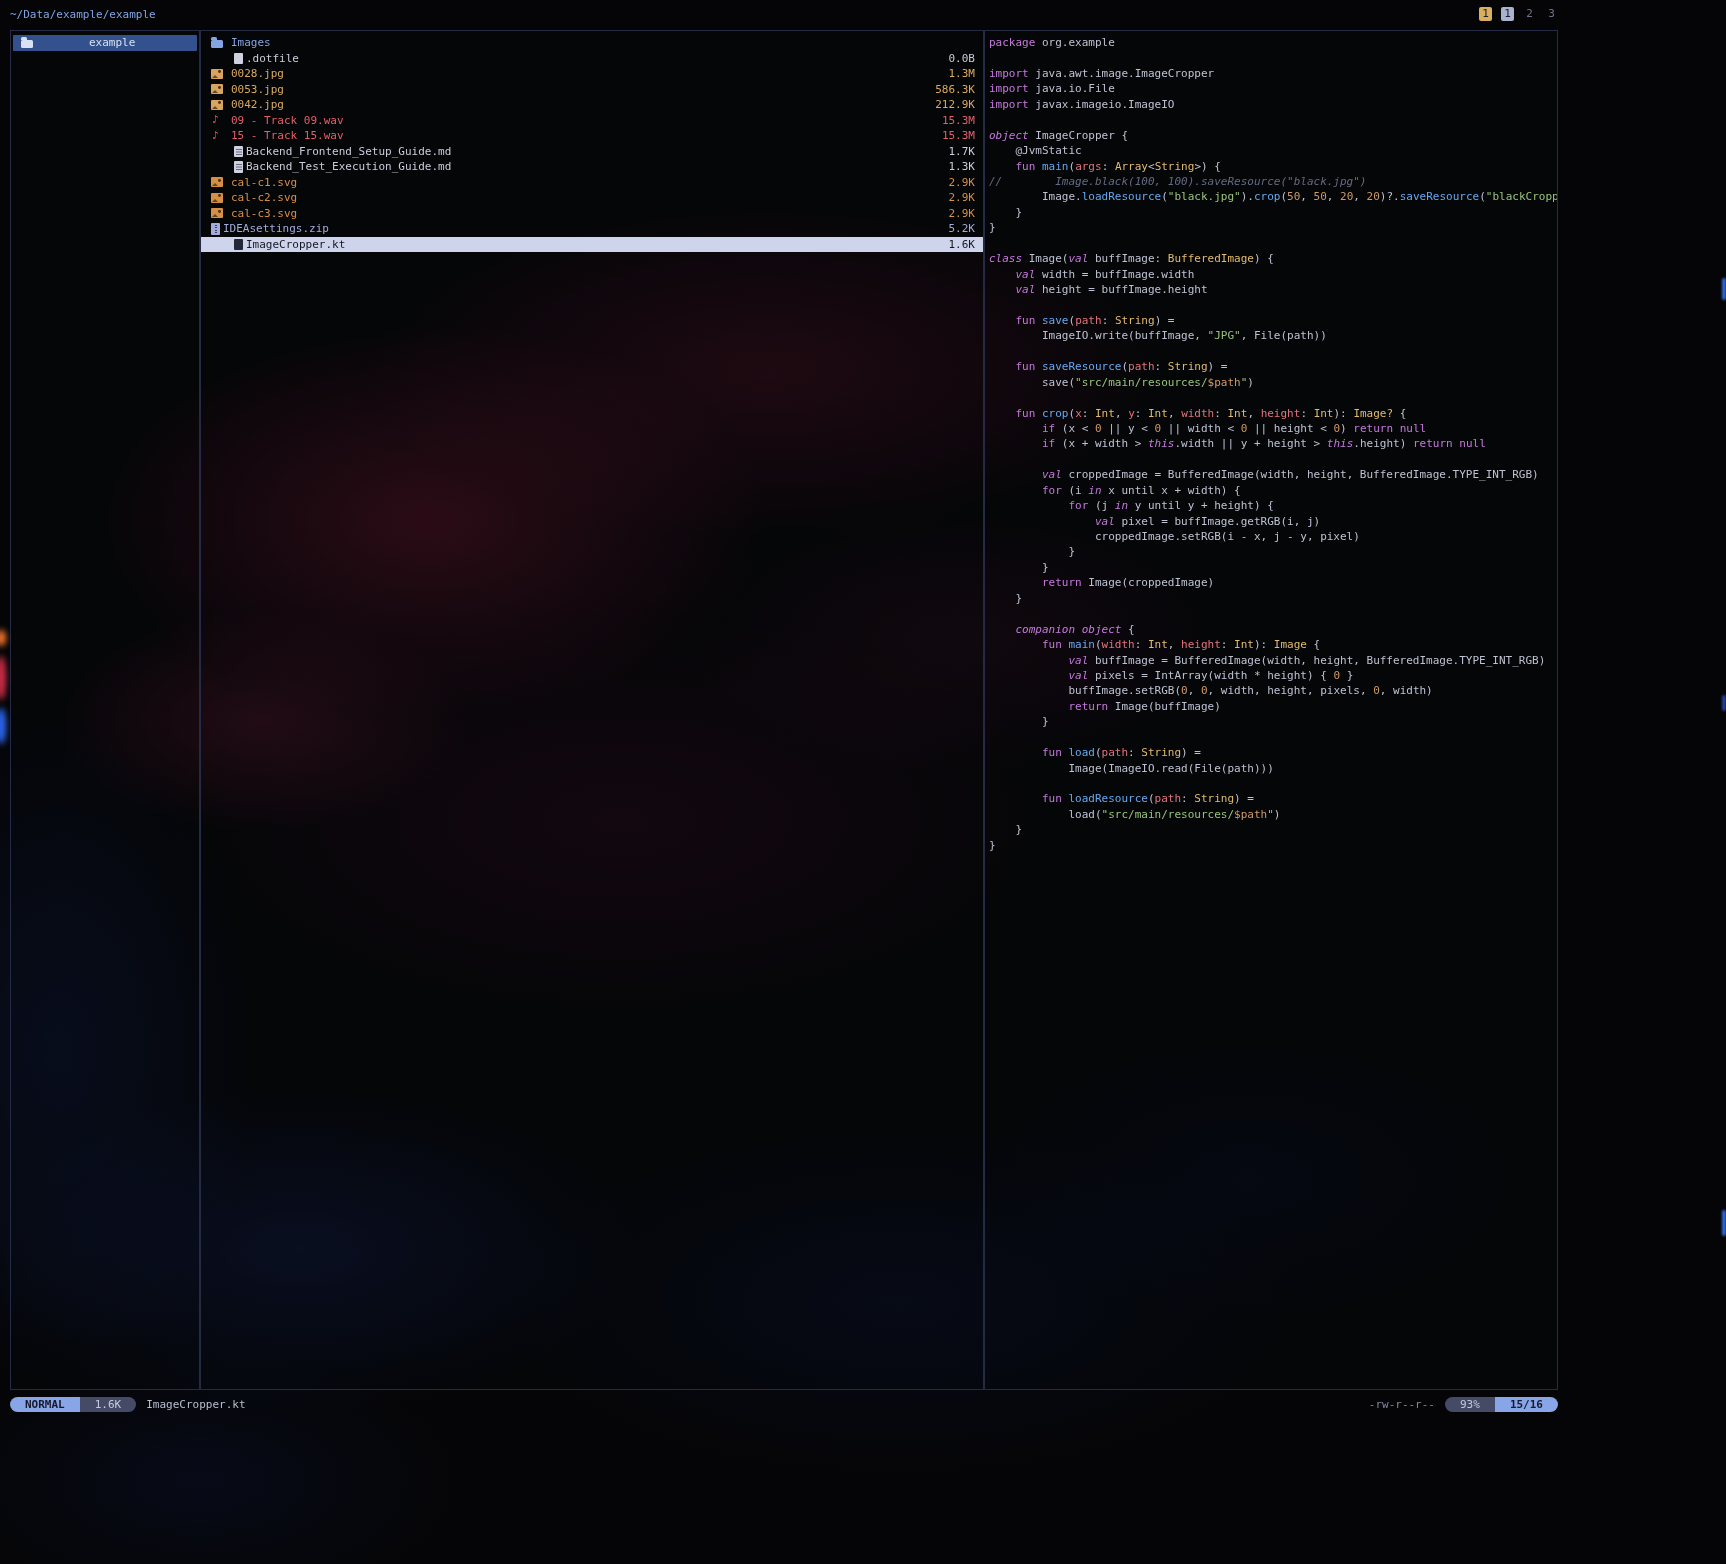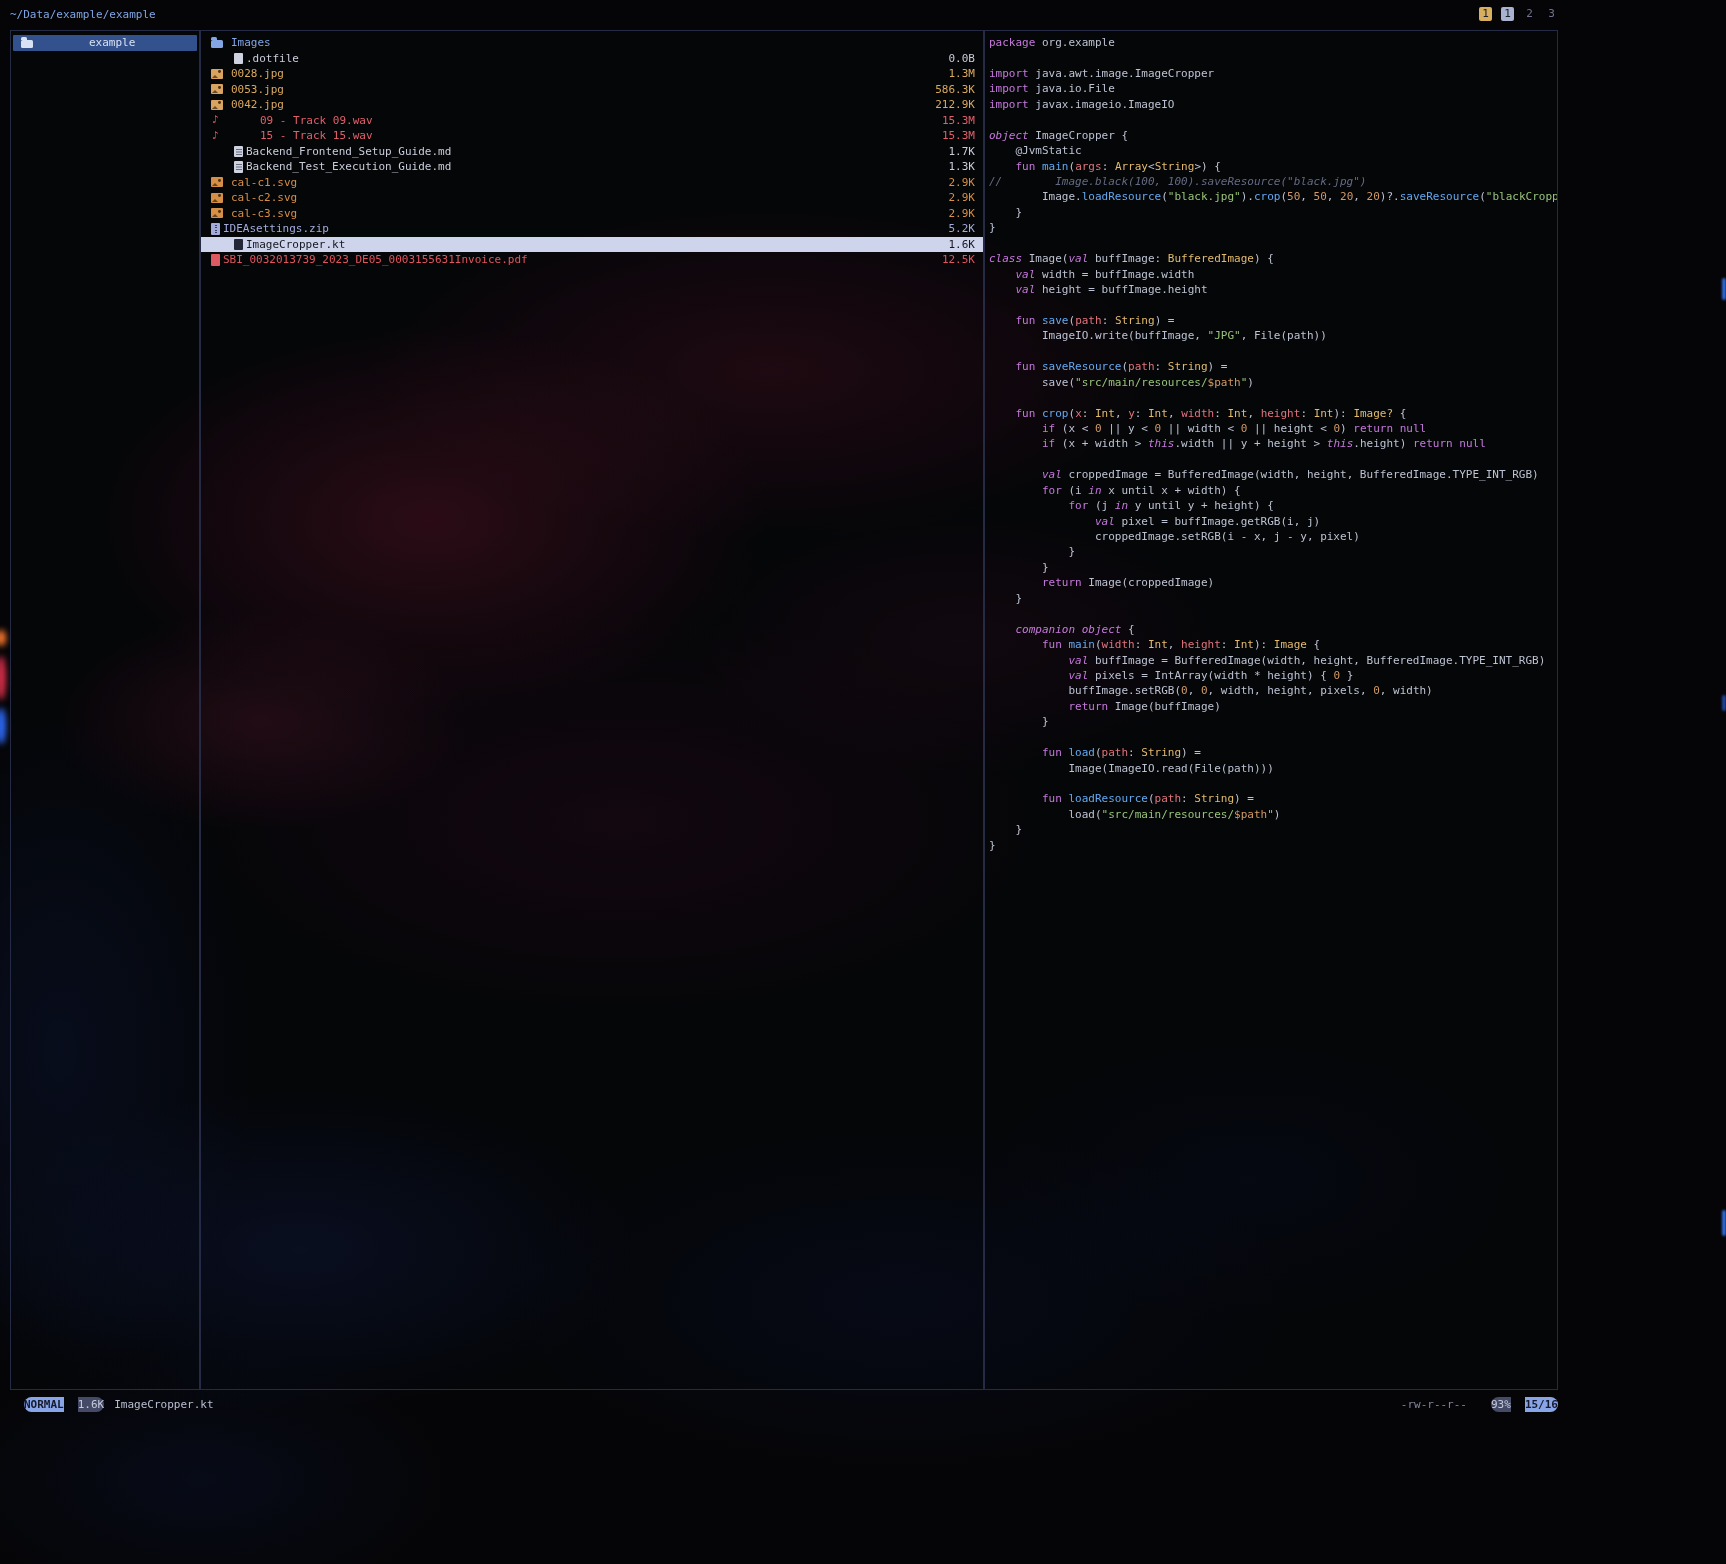--- a/index.html
+++ b/index.html
@@ -51,21 +51,21 @@
 
   .prow { margin:0 2px; height:15.5px; display:flex; align-items:center;
     padding:0 8px; background:#33518c; color:#d9e1f4; font-size:11px; border-radius:1px;gap:48px; }
 
   .frow { display:flex; align-items:center; height:15.5px; padding:0 8px 0 10px; font-size:11px; }
   .frow .lbl { flex:1; white-space:nowrap; overflow:hidden; }
   .frow .sz  { margin-left:8px; white-space:nowrap; }
   .c-dir   { color:#83a5e3; }
   .c-plain { color:#c9cdda;padding-left:33px; }
   .c-image { color:#d9a95f; }
-  .c-audio { color:#e25f6a;gap:29px; }
+  .c-audio { color:#e25f6a; }
   .c-svg   { color:#d68f46; }
   .c-zip   { color:#a3abdb; }
   .c-pdf   { color:#df565e; }
   .frow.sel { background:#ced4ec; color:#16181f; }
 
   
   .ic { width:12px; height:10px; display:inline-block; position:relative; margin-right:8px; flex:none; }
   .ic-folder { background:#83a5e3; height:8px; margin-top:2px; border-radius:1.5px; }
   .ic-folder::before { content:""; position:absolute; top:-2.5px; left:0; width:5.5px; height:3px;
     background:inherit; border-radius:1.5px 1.5px 0 0; }
@@ -100,21 +100,21 @@
   .cl .n  { color:#d19a66; }
   .cl .c  { color:#646a82; font-style:italic; }
   .cl .t  { color:#e3bb6d; }
   .cl .p  { color:#e0737c; }
   .cl .v  { color:#d19a66; }
 
   
   .statusbar { position:absolute; left:10px; top:1396px; width:1548px; height:16px;
     display:flex; justify-content:space-between; align-items:center; font-size:11px; color:#b9bed0; }
   .sb-left, .sb-right { display:flex; align-items:center; }
-  .badge { padding:0 0; height:15px; line-height:15px; display:inline-block;margin-left:14px; }
+  .badge { padding:0 15px; height:15px; line-height:15px; display:inline-block; }
   .badge-mode { background:#88a5e7; color:#161a2b; font-weight:bold; }
   .badge-dim  { background:#454b66; color:#c6cbdc; }
   .rl { border-radius:8px 0 0 8px; }
   .rr { border-radius:0 8px 8px 0; }
   .sb-filename { margin-left:10px; color:#b9bed0; }
   .sb-perms { color:#80869e; margin-right:10px; }
 </style>
 </head>
 <body>
 
@@ -206,25 +206,20 @@
       </div>
       <div class="frow c-zip">
         <span class="ic ic-zip"></span>
         <span class="lbl">IDEAsettings.zip</span>
         <span class="sz">5.2K</span>
       </div>
       <div class="frow c-plain sel">
         <span class="ic ic-kotlin"></span>
         <span class="lbl">ImageCropper.kt</span>
         <span class="sz">1.6K</span>
-      </div>
-      <div class="frow c-pdf">
-        <span class="ic ic-pdf"></span>
-        <span class="lbl">SBI_0032013739_2023_DE05_0003155631Invoice.pdf</span>
-        <span class="sz">12.5K</span>
       </div>
     </div>
   <div class="pane pane-preview" id="code-view">
       <div class="cl"><span class="k">package</span><span> org.example</span></div>
       <div class="cl">&nbsp;</div>
       <div class="cl"><span class="k">import</span><span> java.awt.image.ImageCropper</span></div>
       <div class="cl"><span class="k">import</span><span> java.io.File</span></div>
       <div class="cl"><span class="k">import</span><span> javax.imageio.ImageIO</span></div>
       <div class="cl">&nbsp;</div>
       <div class="cl"><span class="ki">object</span><span> ImageCropper {</span></div>

